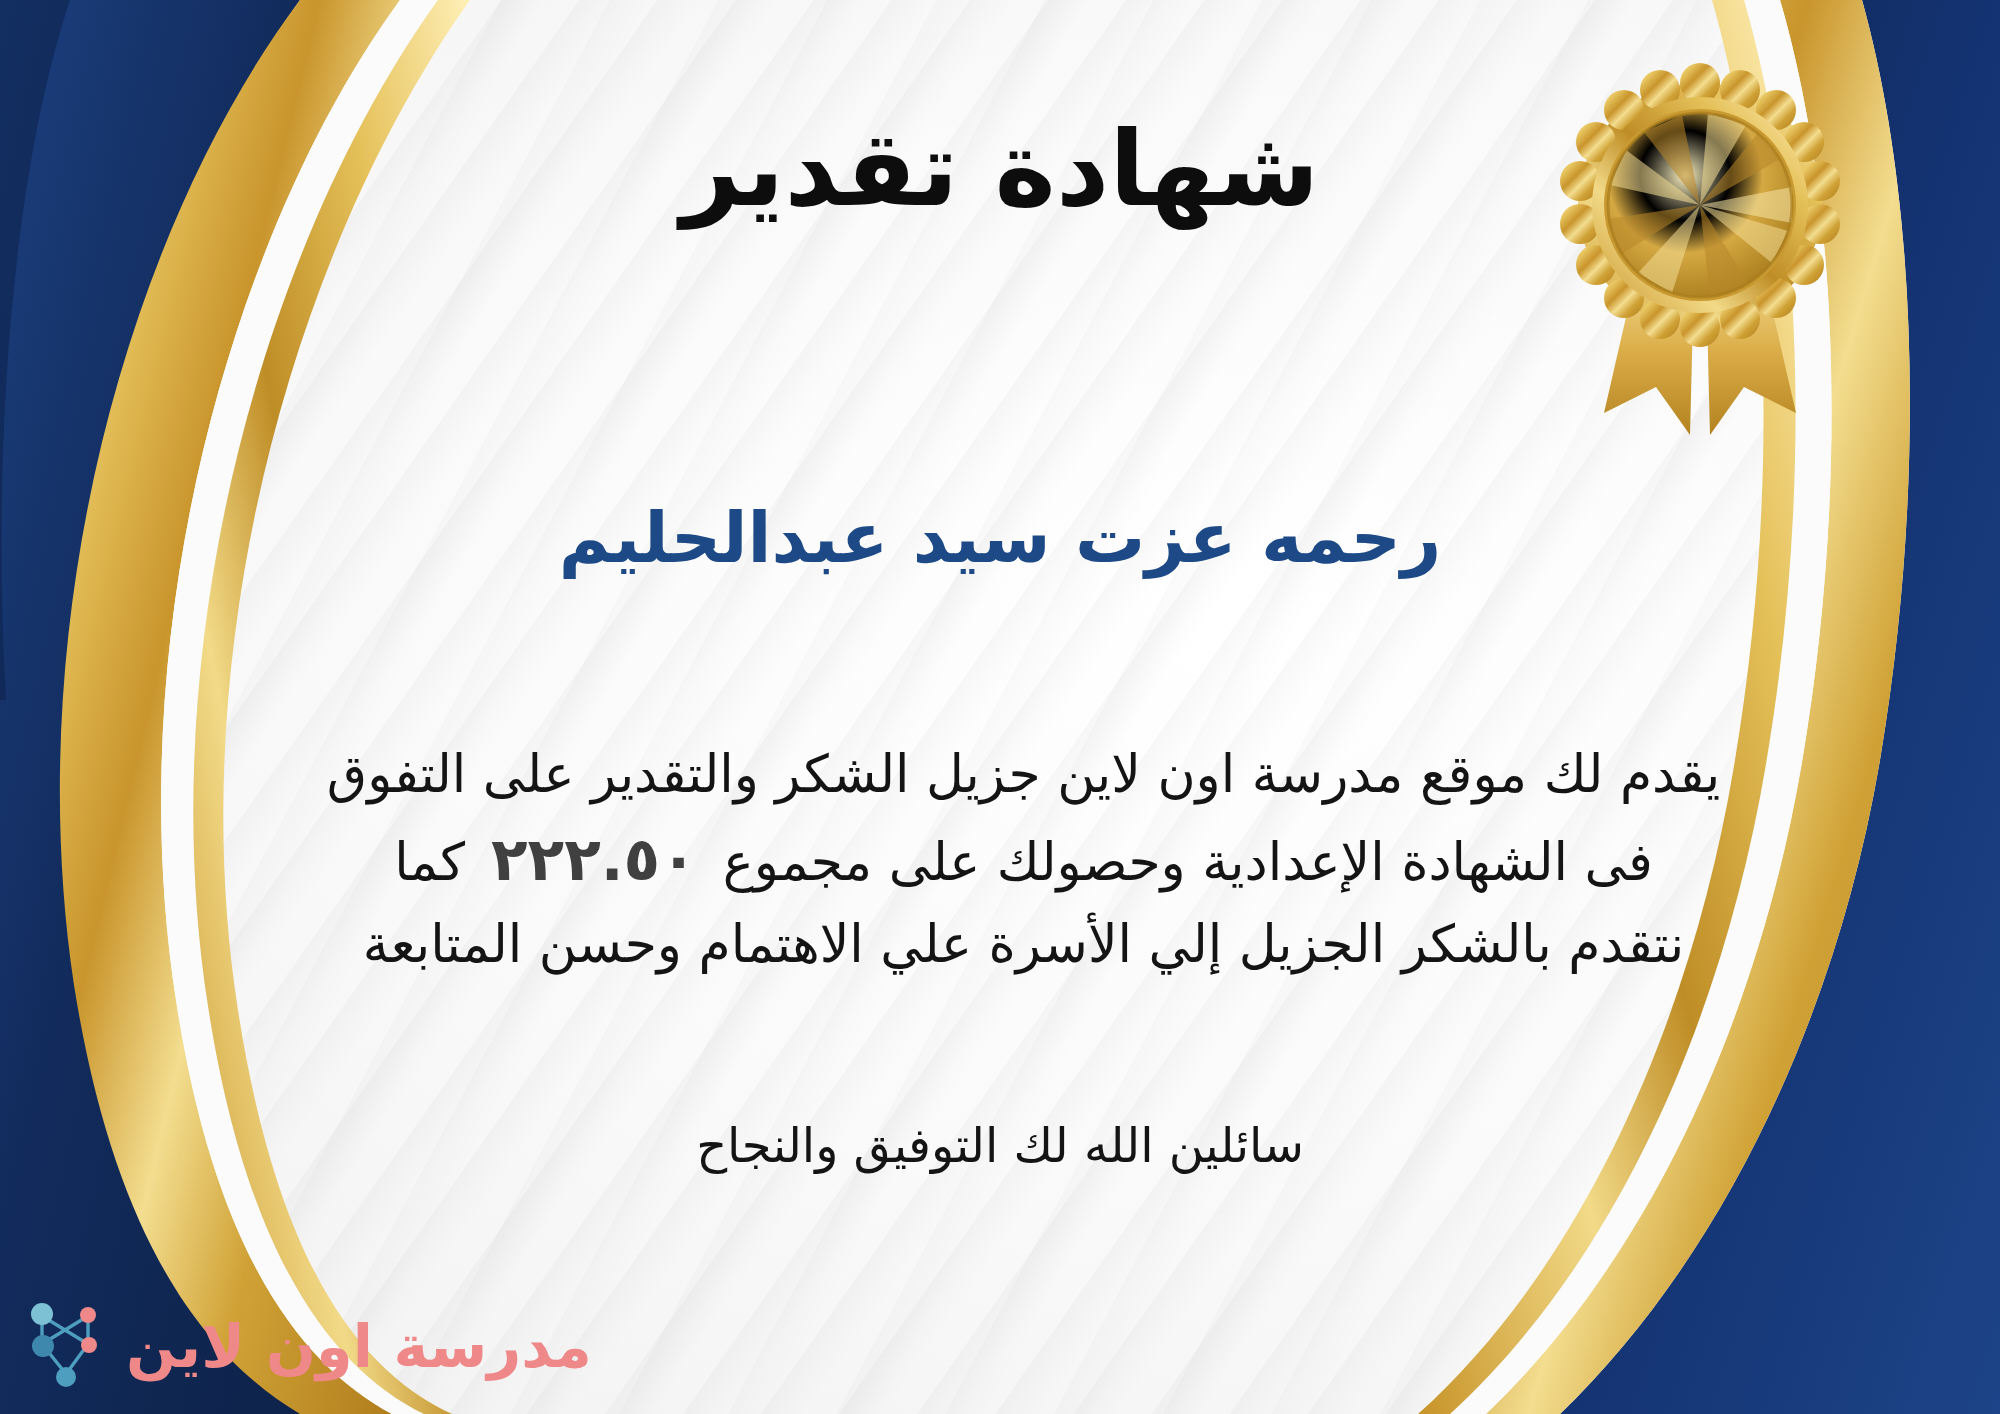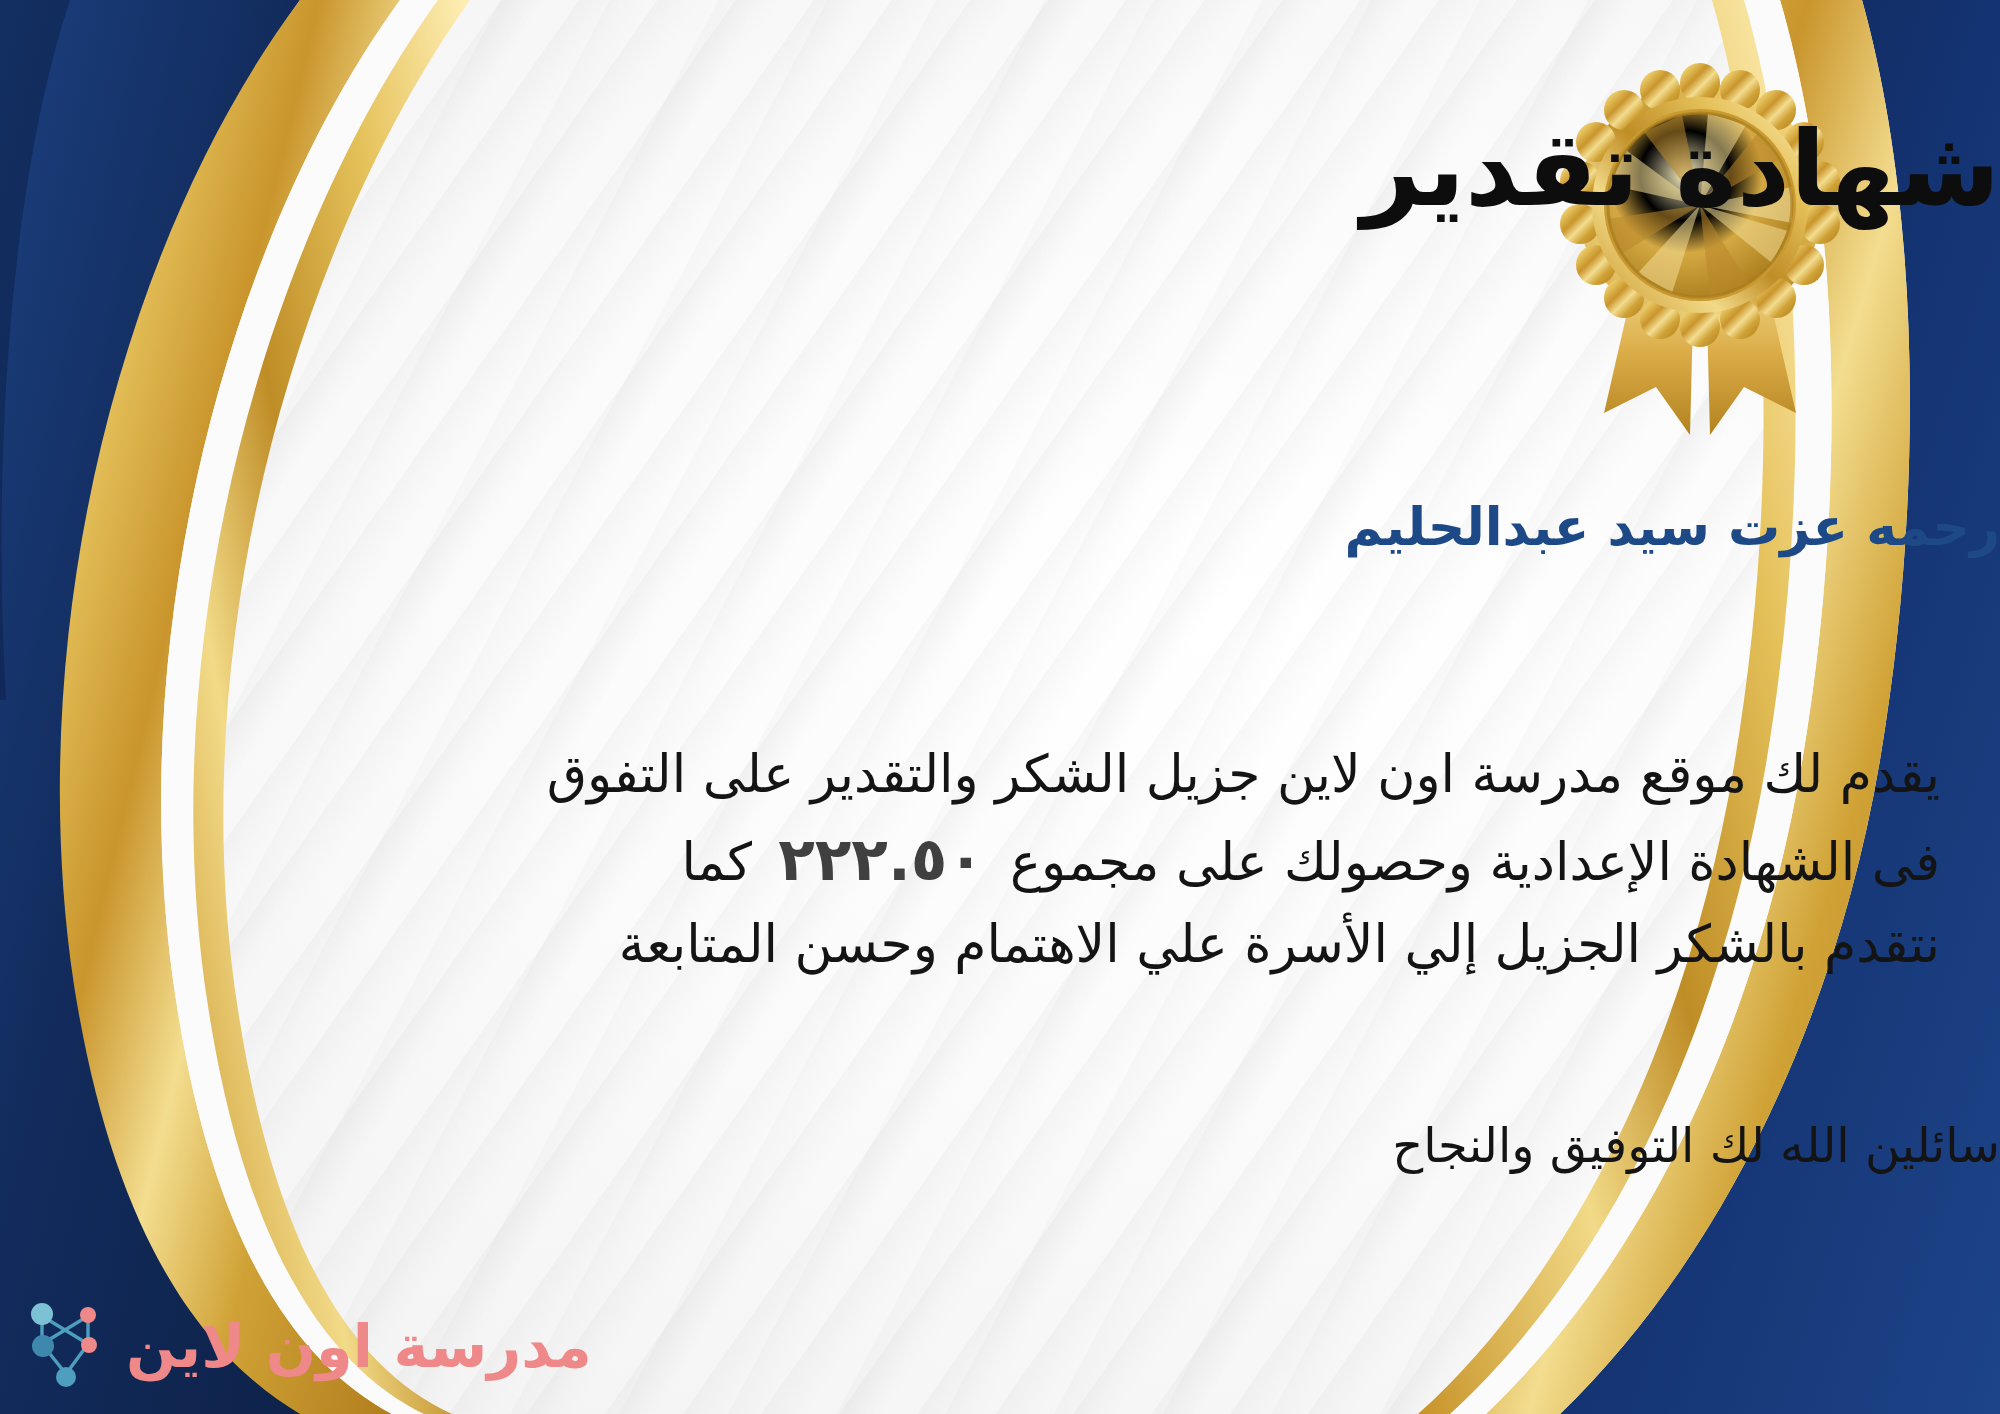--- a/index.html
+++ b/index.html
@@ -36,31 +36,32 @@
         rgba(0,0,0,0.018) 59px,
         rgba(255,255,255,0) 96px);
   }
   
   .border-svg{position:absolute;inset:0;width:2000px;height:1414px;}
 
   
   .content{
     position:absolute;inset:0;
     direction:rtl;
+    text-align:center;
   }
   .title{
     position:absolute;top:112px;left:0;right:0;
     font-size:104px;line-height:1.1;
     font-weight:700;
     color:#0d0d0d;
     letter-spacing:0px;
   }
   .name{
     position:absolute;top:498px;left:0;right:0;
-    font-size:52px;line-height:1.15;
+    font-size:70px;line-height:1.15;
     font-weight:700;
     color:#1d4a86;
   }
   .body{
     position:absolute;top:735px;left:60px;right:60px;
     font-size:52px;line-height:1.52;
     font-weight:500;
     color:#141414;
   }
   .body .ln{display:block;white-space:nowrap;padding-left:47px;}

